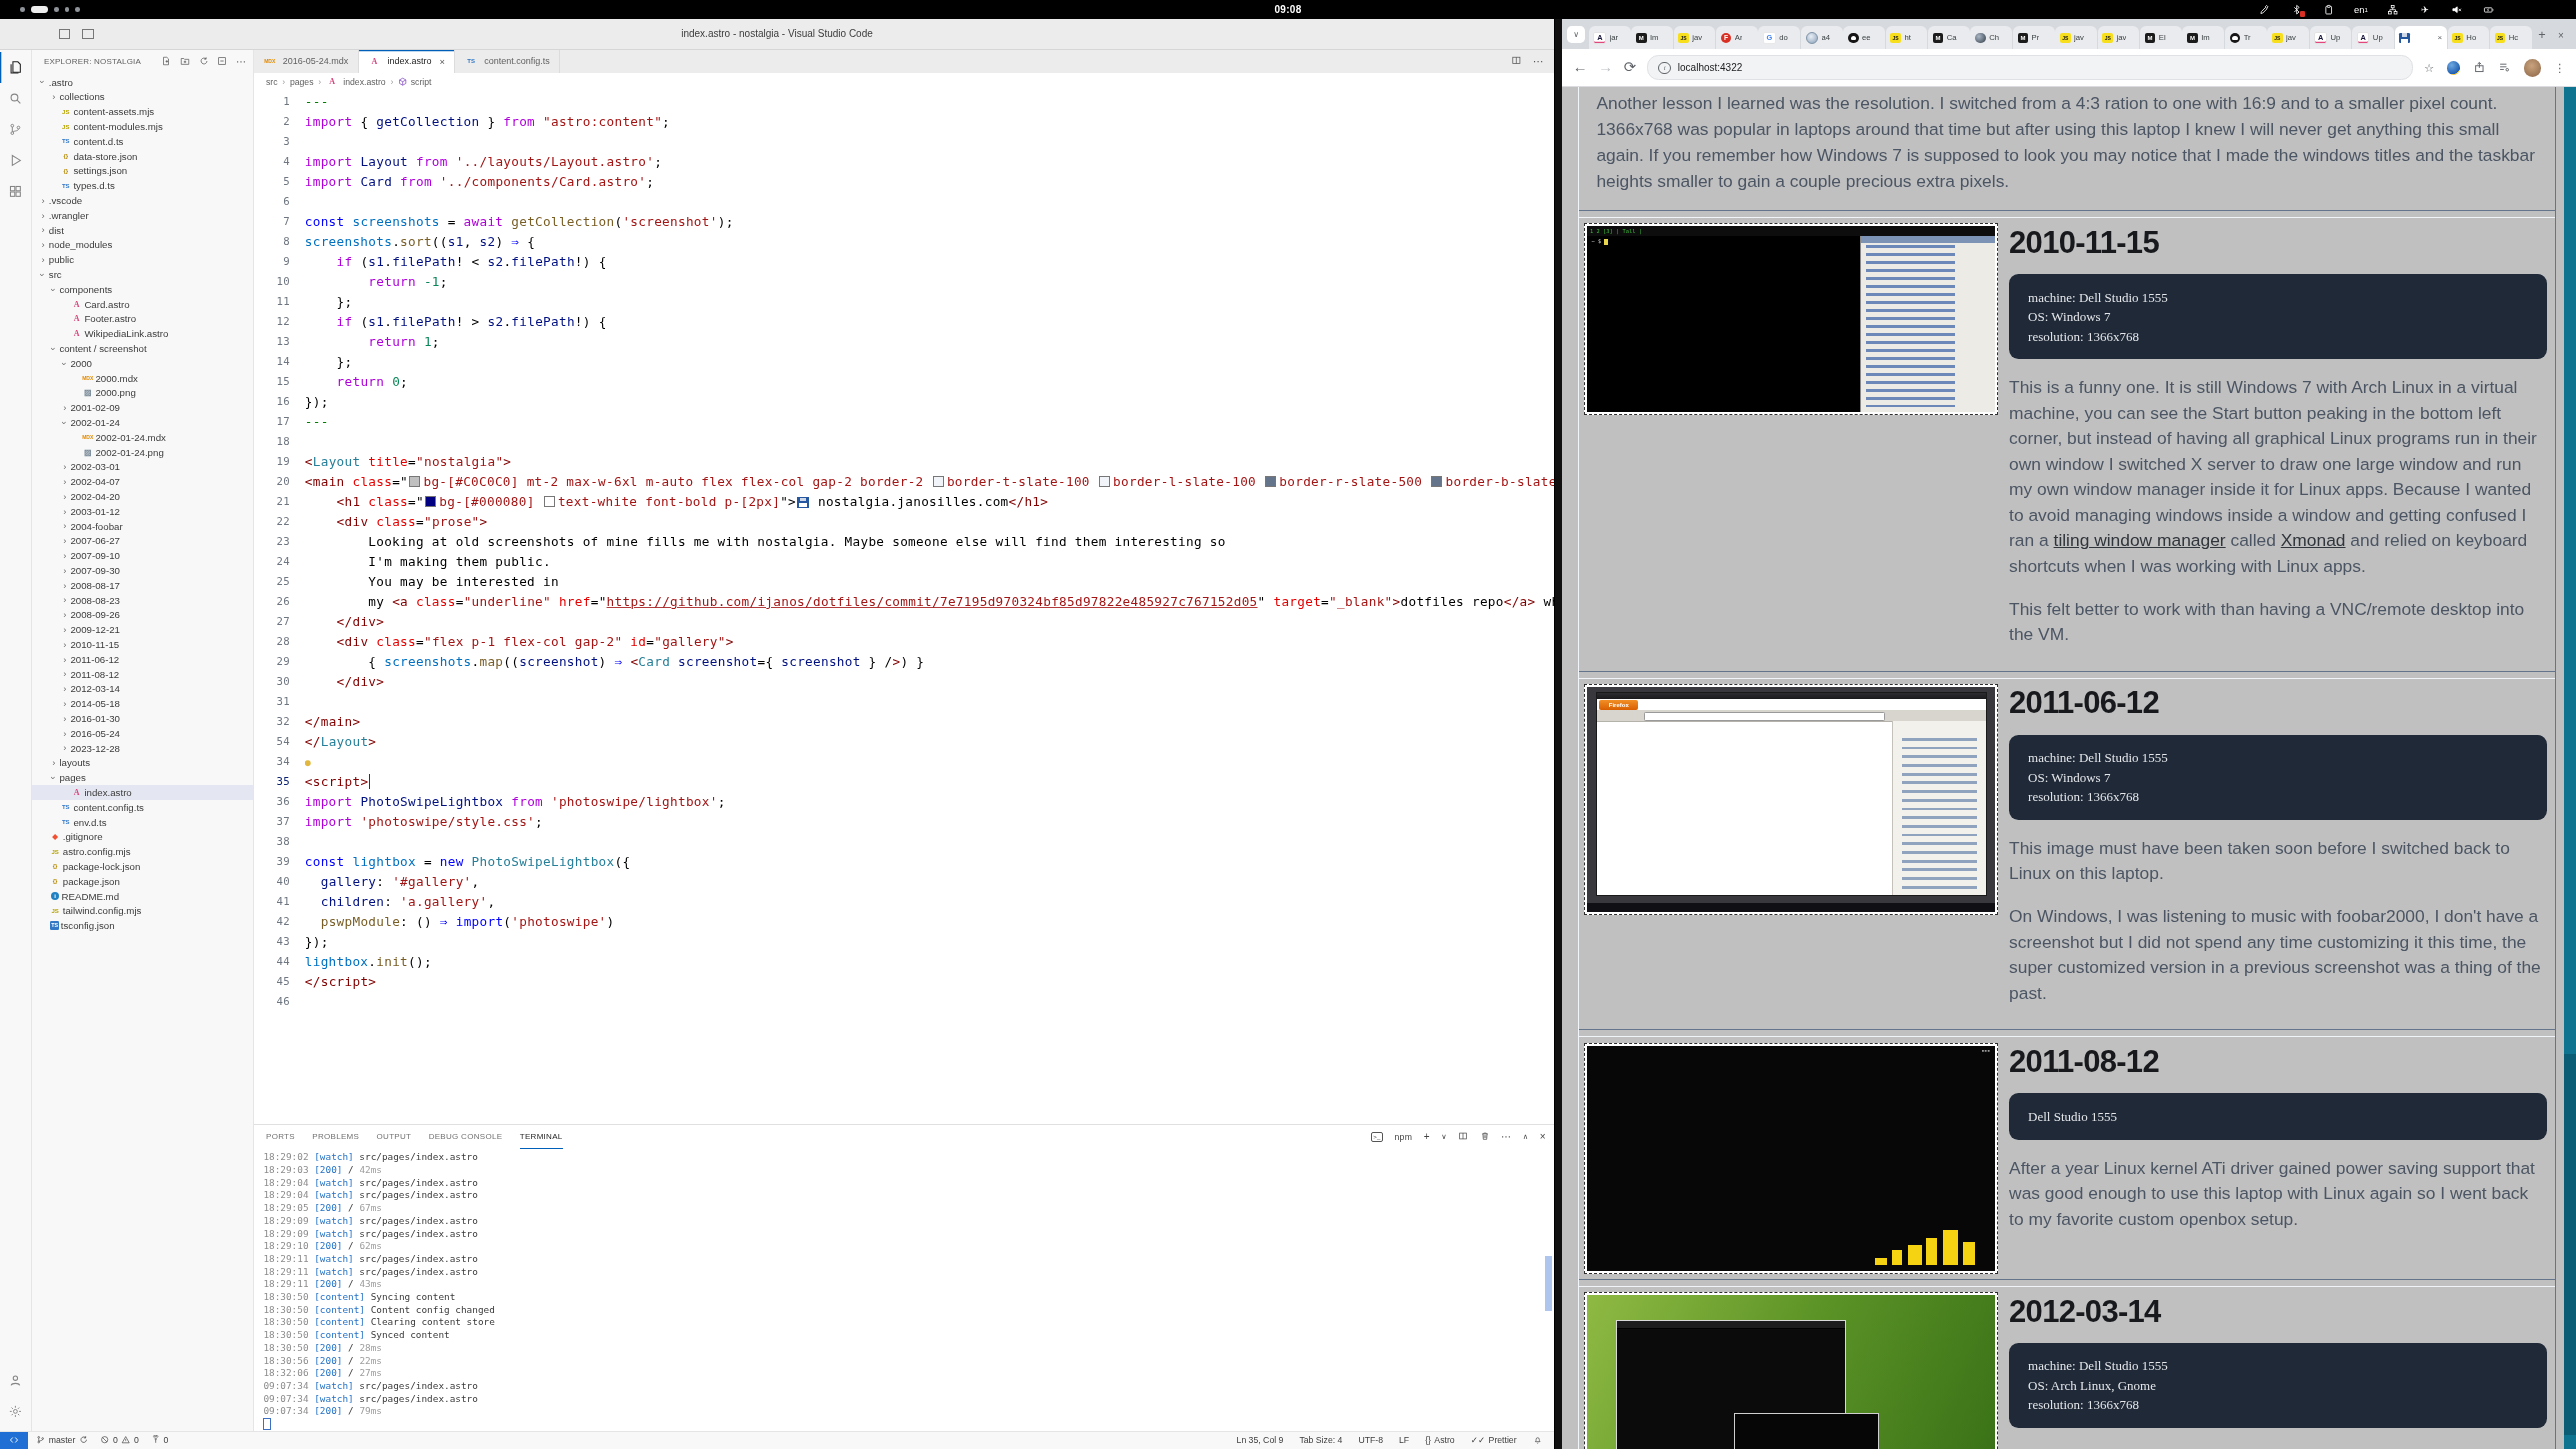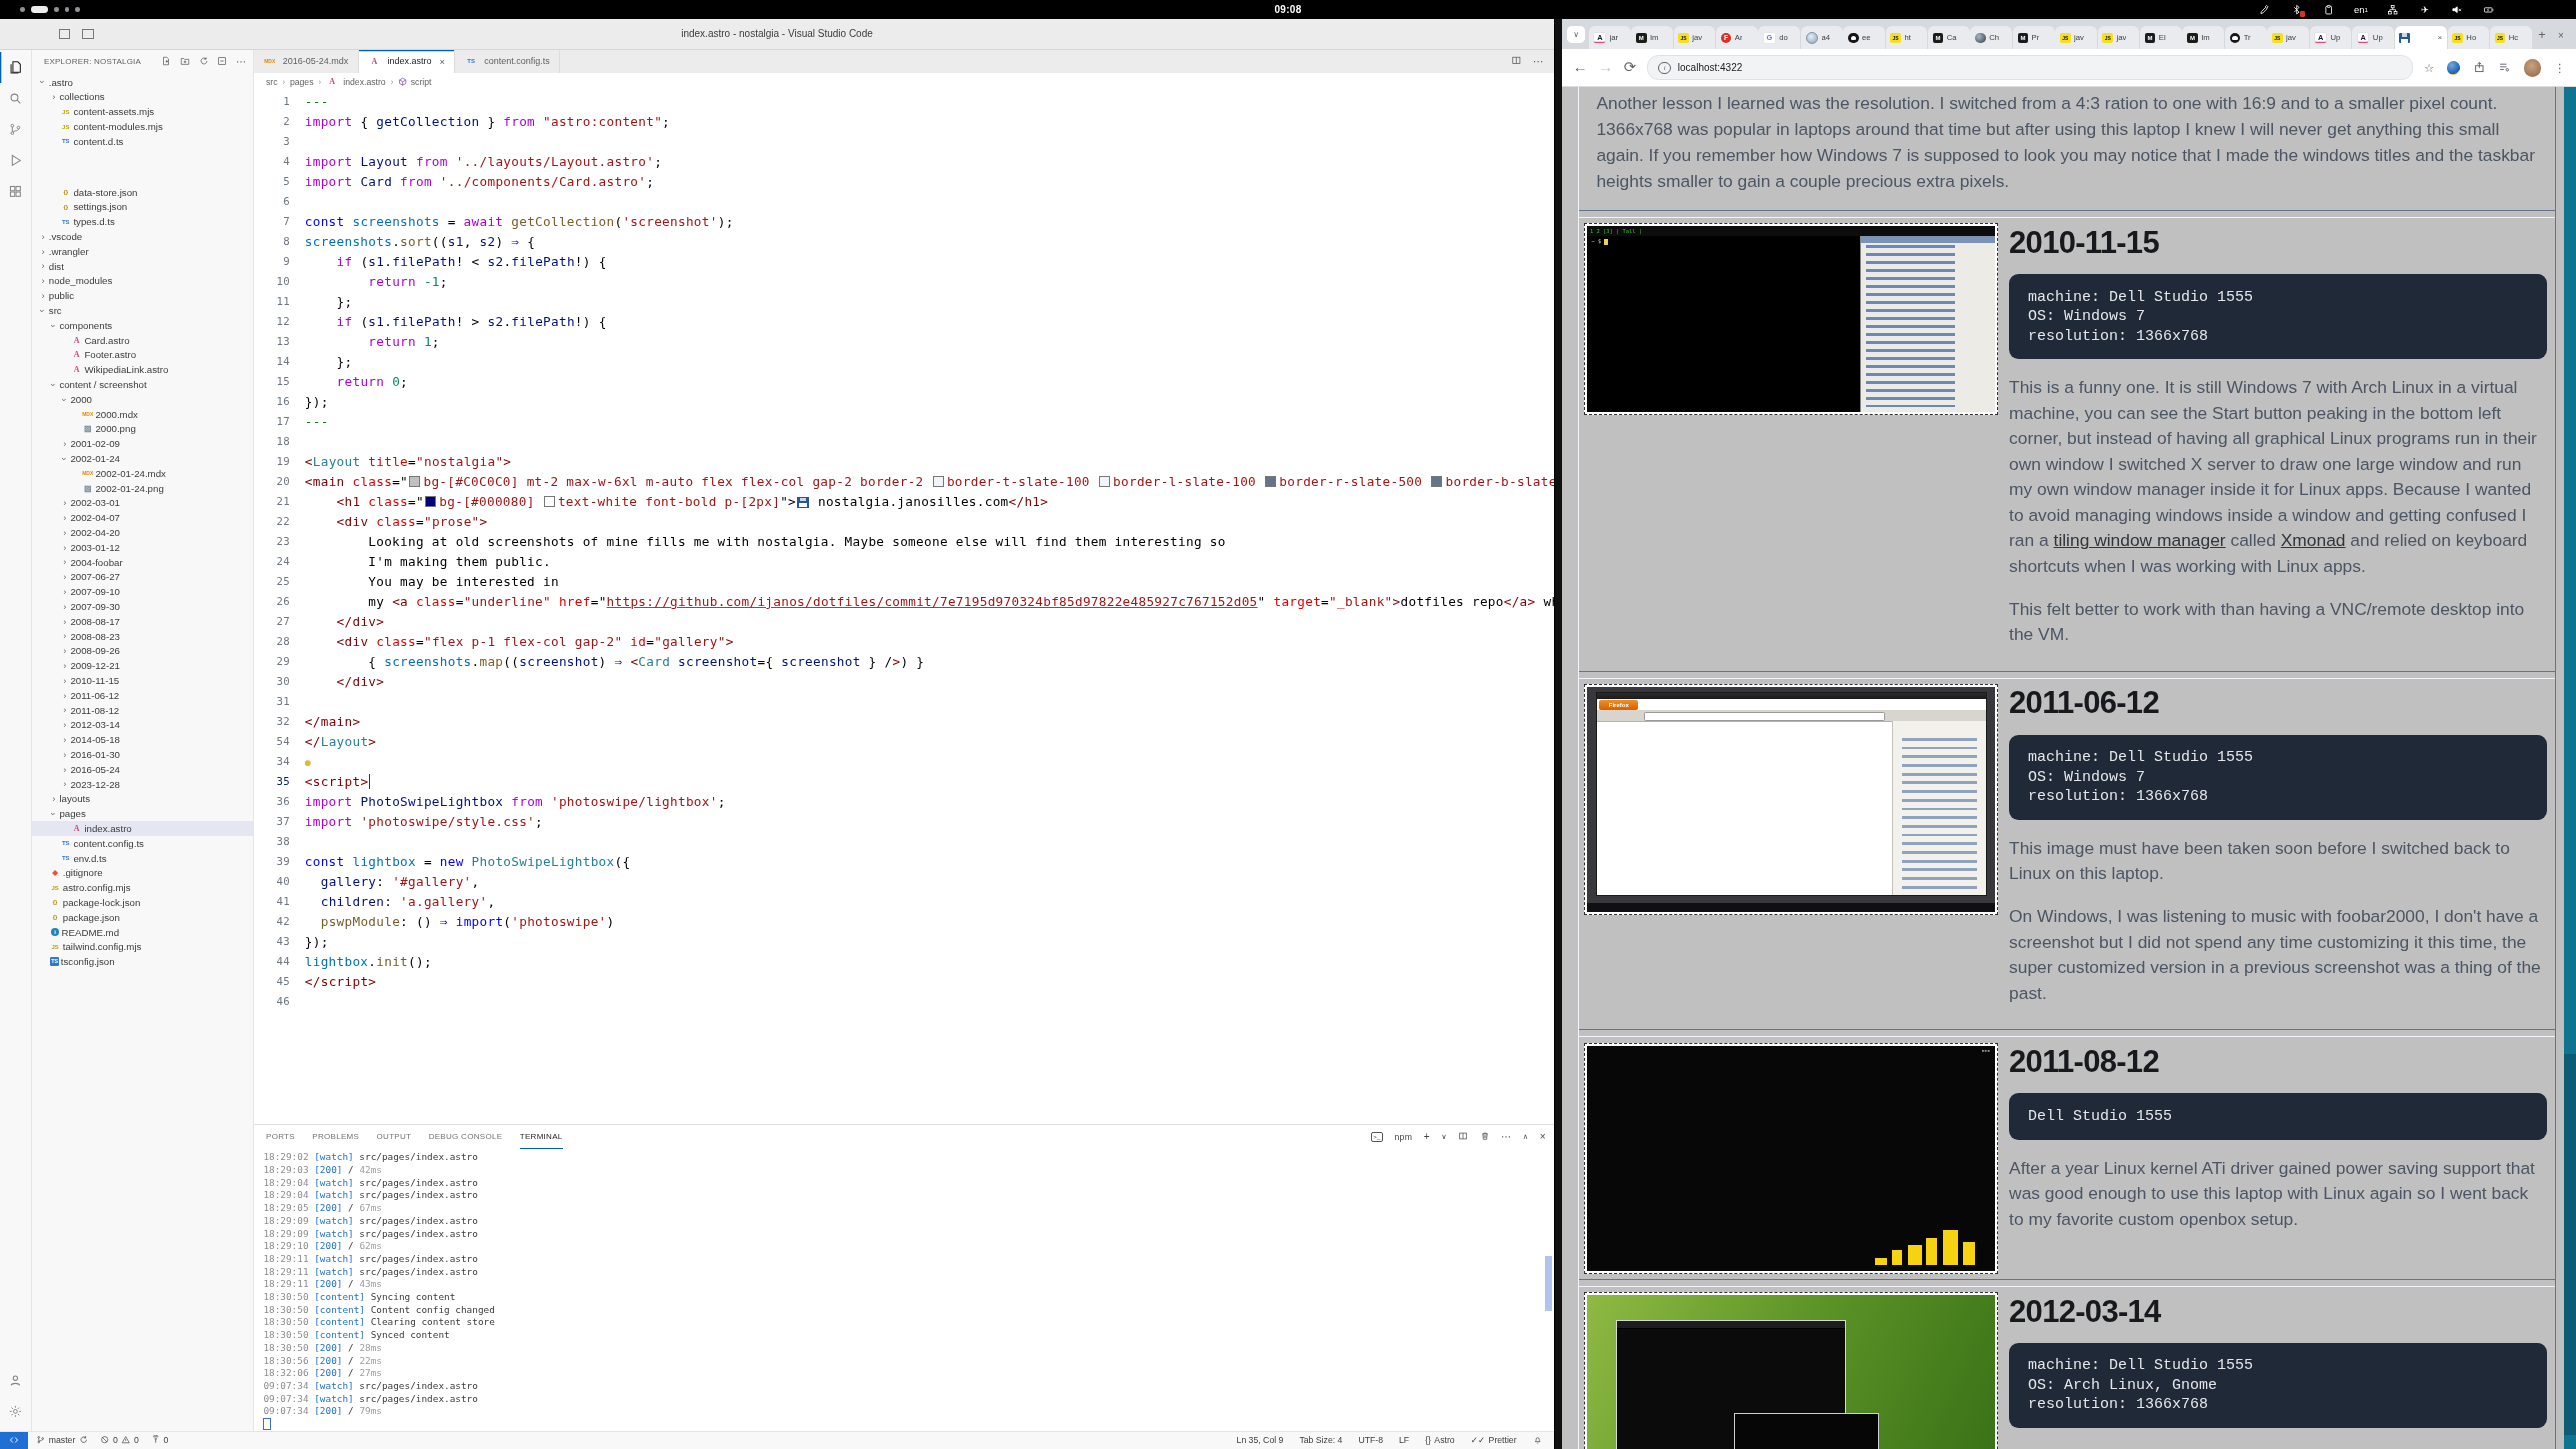--- a/index.html
+++ b/index.html
@@ -123,21 +123,21 @@
   .avatar{width:17.4px;height:17.4px;border-radius:50%;background:radial-gradient(circle at 45% 38%,#caa27e,#8a6546)}
   
   .page{flex:1;background:#C0C0C0;position:relative;overflow:hidden}
   .pscroll{position:absolute;top:0;right:0;bottom:0;width:12px;background:#0e7490}
   .pscroll-thumb{position:absolute;left:0;right:0;top:71%;bottom:1%;background:#0a5d75}
   .pcontainer{position:absolute;left:16px;top:0;width:978px;border-left:1.3px solid #f1f5f9;border-right:1.3px solid #64748b;box-sizing:border-box}
   .intro-tail{padding:2.7px 17.4px 16px 17.4px;border-bottom:1.3px solid #64748b;font-size:17.4px;line-height:26px;color:#4b5563}
   .card{display:flex;gap:10.7px;padding:5.4px;background:#C0C0C0;border-top:1.3px solid #f1f5f9;border-bottom:1.3px solid #64748b;margin-top:6px}
   .ccontent{flex:1;min-width:0;padding-right:2.7px}
   .card h2{font-size:31px;font-weight:800;color:#17191c;margin:1.3px 0 13.4px 0;letter-spacing:-0.7px;font-family:"Liberation Sans",sans-serif}
-  .codeblock{background:#1f2937;border-radius:9.4px;color:#e5e7eb;font-family:Liberation Mono, monospace;font-size:15px;line-height:19.5px;padding:13.4px 19px;white-space:pre-wrap;margin:0 0 16px 0;min-height:19.5px}
+  .codeblock{background:#1f2937;border-radius:9.4px;color:#e5e7eb;font-family:Liberation Serif, serif;font-size:13px;line-height:19.5px;padding:13.4px 19px;white-space:pre-wrap;margin:0 0 16px 0;min-height:19.5px}
   .card p{font-size:17.4px;line-height:25.5px;color:#4b5563;margin:0 0 17.4px 0}
   .plink{color:#30353b;text-decoration:underline;cursor:pointer}
   
   .thumb{position:relative;flex:0 0 414px;background:#fff;border:1.3px dashed #2e2e2e;box-sizing:border-box;padding:2px;cursor:pointer}
   .scene{position:absolute;inset:2px;overflow:hidden}
   .th-xmonad{height:192px}.th-win7{height:231px}.th-openbox{height:231px}.th-gnome3{height:252px}
   .sc-xmonad{background:#000}
   .sc-xmonad .xtop{position:absolute;top:0;left:0;right:0;height:9.4px;background:#0d0d0d;font-family:"DejaVu Sans Mono",monospace;font-size:5.4px;color:#3fbf3f;padding:1.3px 2.7px;box-sizing:border-box}
   .sc-xmonad .xprompt{position:absolute;top:12px;left:4px;font-family:"DejaVu Sans Mono",monospace;font-size:5.4px;color:#cfcfcf}
   .sc-xmonad .xcur{display:inline-block;width:3.4px;height:5.4px;background:#e8d44d;vertical-align:middle}
@@ -318,21 +318,21 @@
           <div class="trow" style="padding-left: 16px;">
             <span class="chev"></span>
             <span class="fic ic-js">JS</span>
             <span>content-modules.mjs</span>
           </div>
           <div class="trow" style="padding-left: 16px;">
             <span class="chev"></span>
             <span class="fic ic-ts">TS</span>
             <span>content.d.ts</span>
           </div>
-          <div class="trow" style="padding-left: 16px; margin-top: 36px;">
+          <div class="trow" style="padding-left: 16px;">
             <span class="chev"></span>
             <span class="fic ic-json">{}</span>
             <span>data-store.json</span>
           </div>
           <div class="trow" style="padding-left: 16px;">
             <span class="chev"></span>
             <span class="fic ic-json">{}</span>
             <span>settings.json</span>
           </div>
           <div class="trow" style="padding-left: 16px;">

